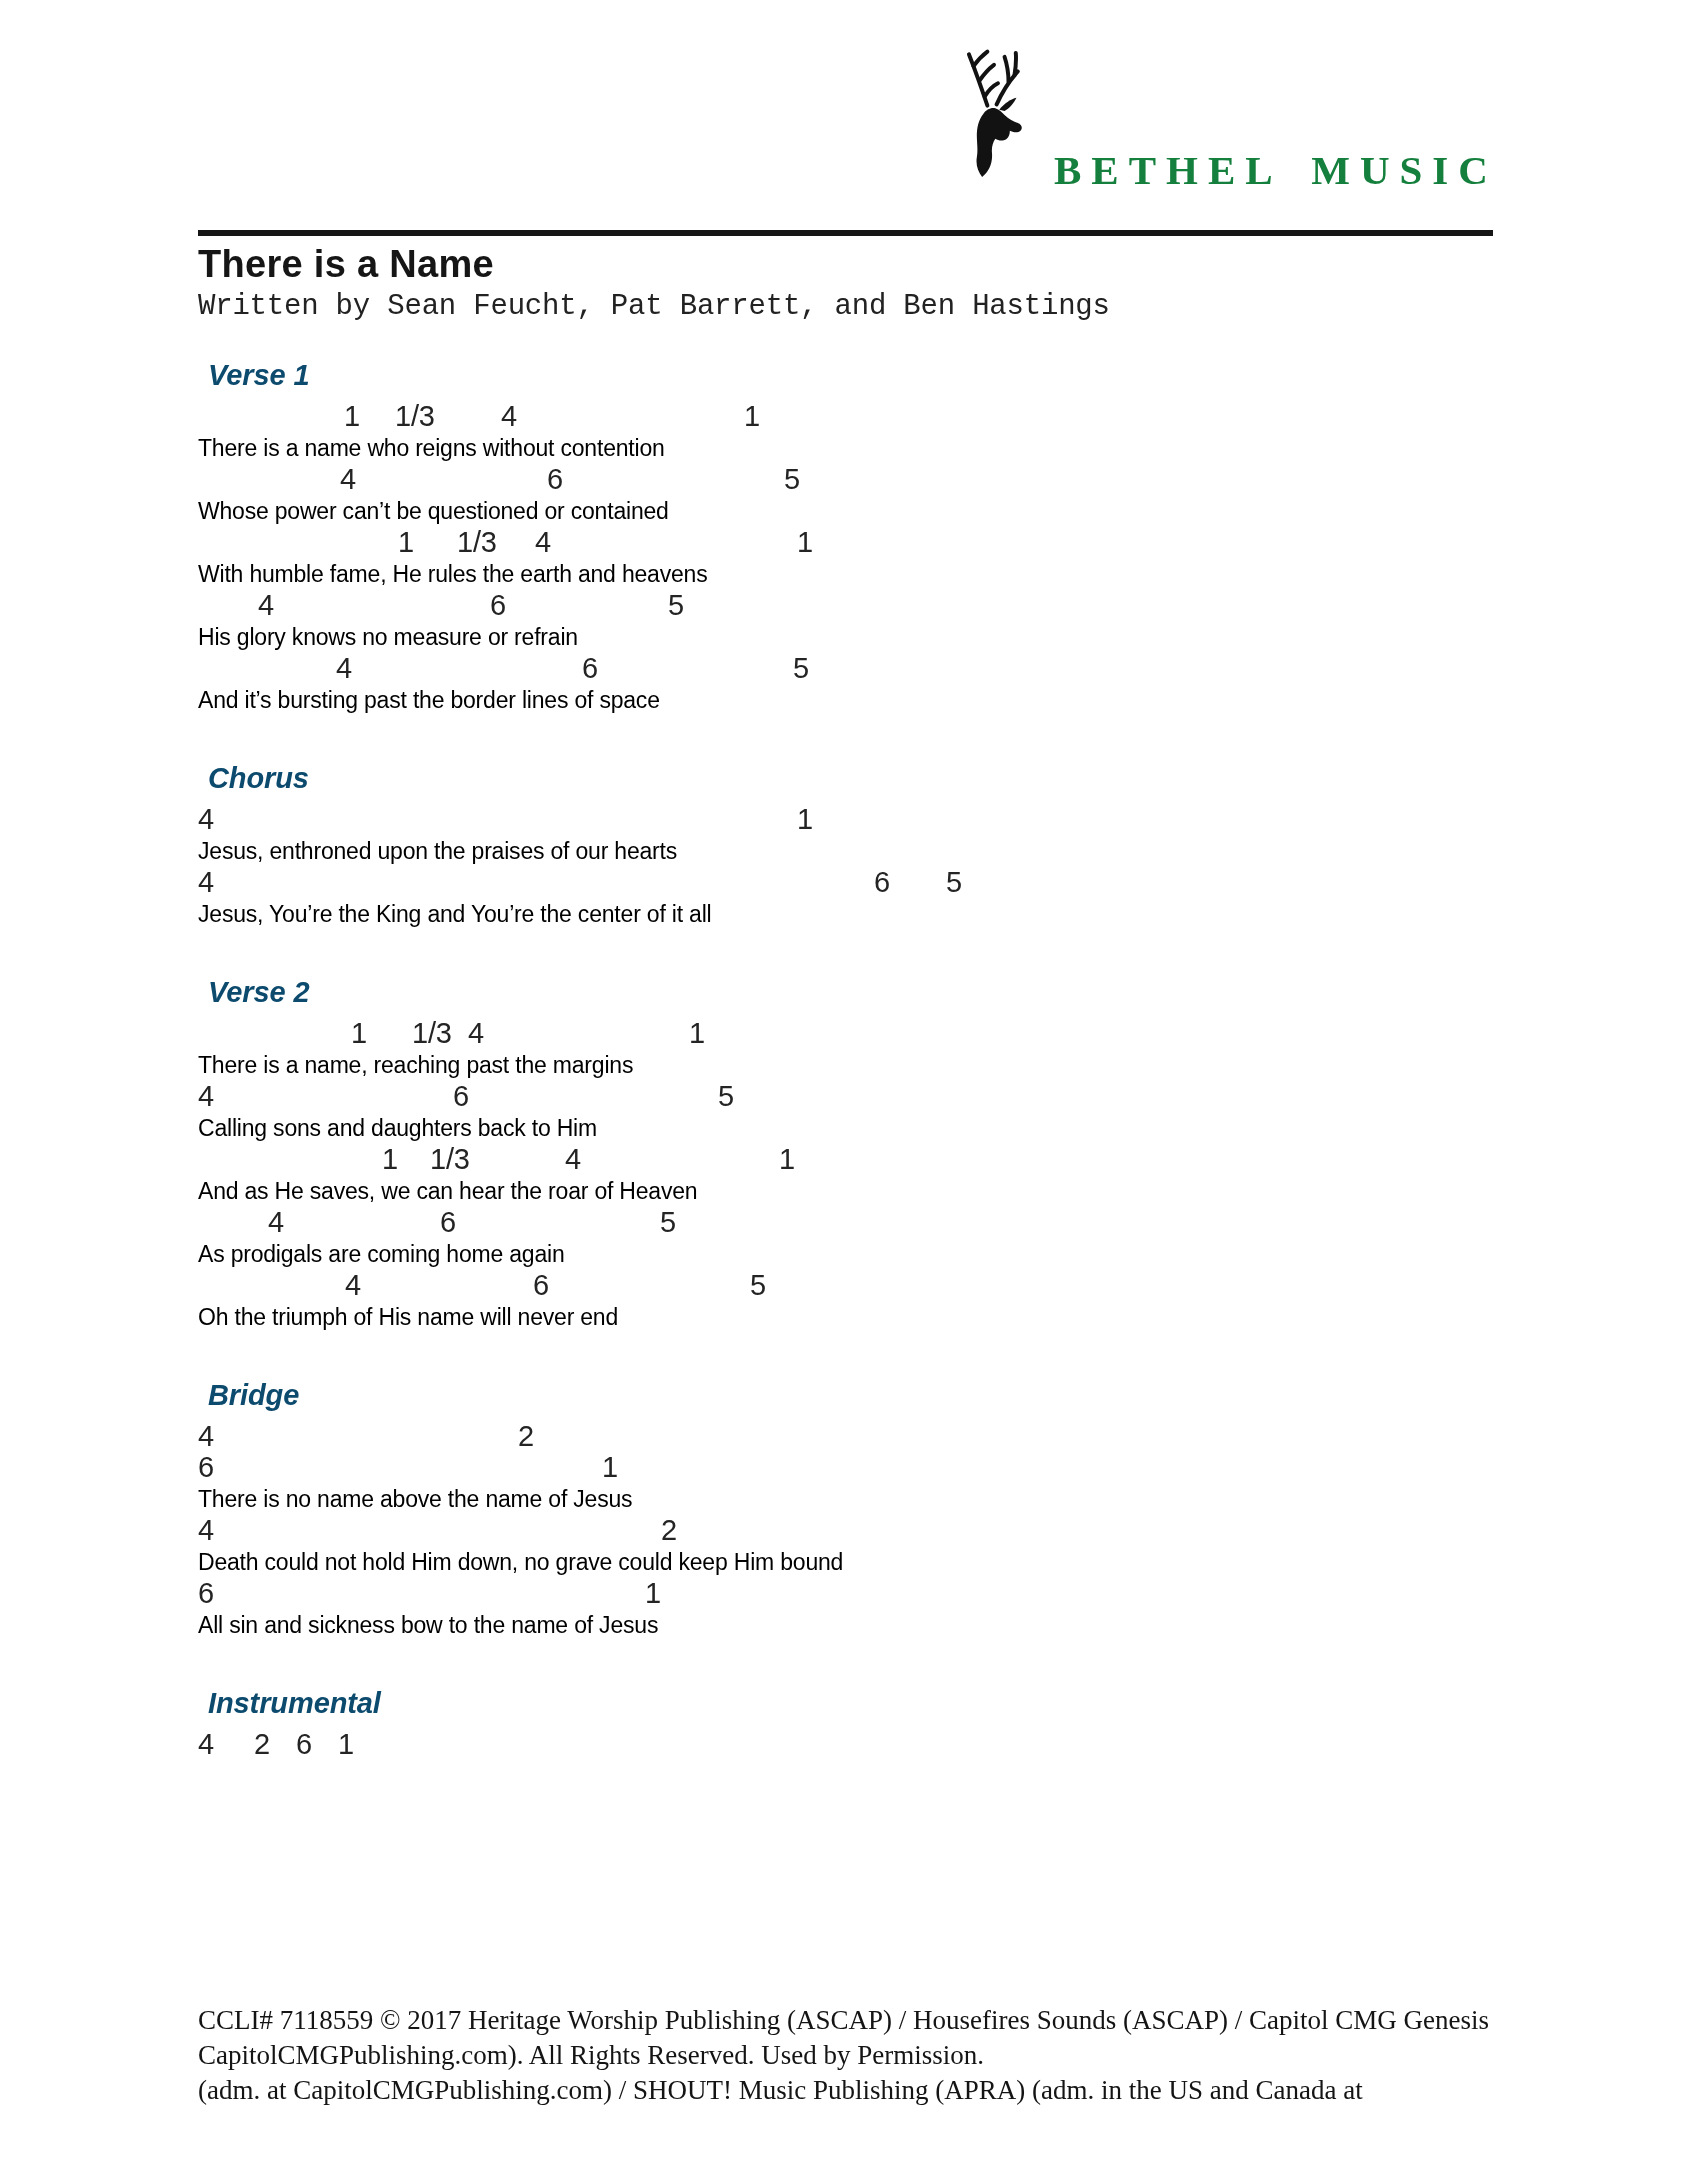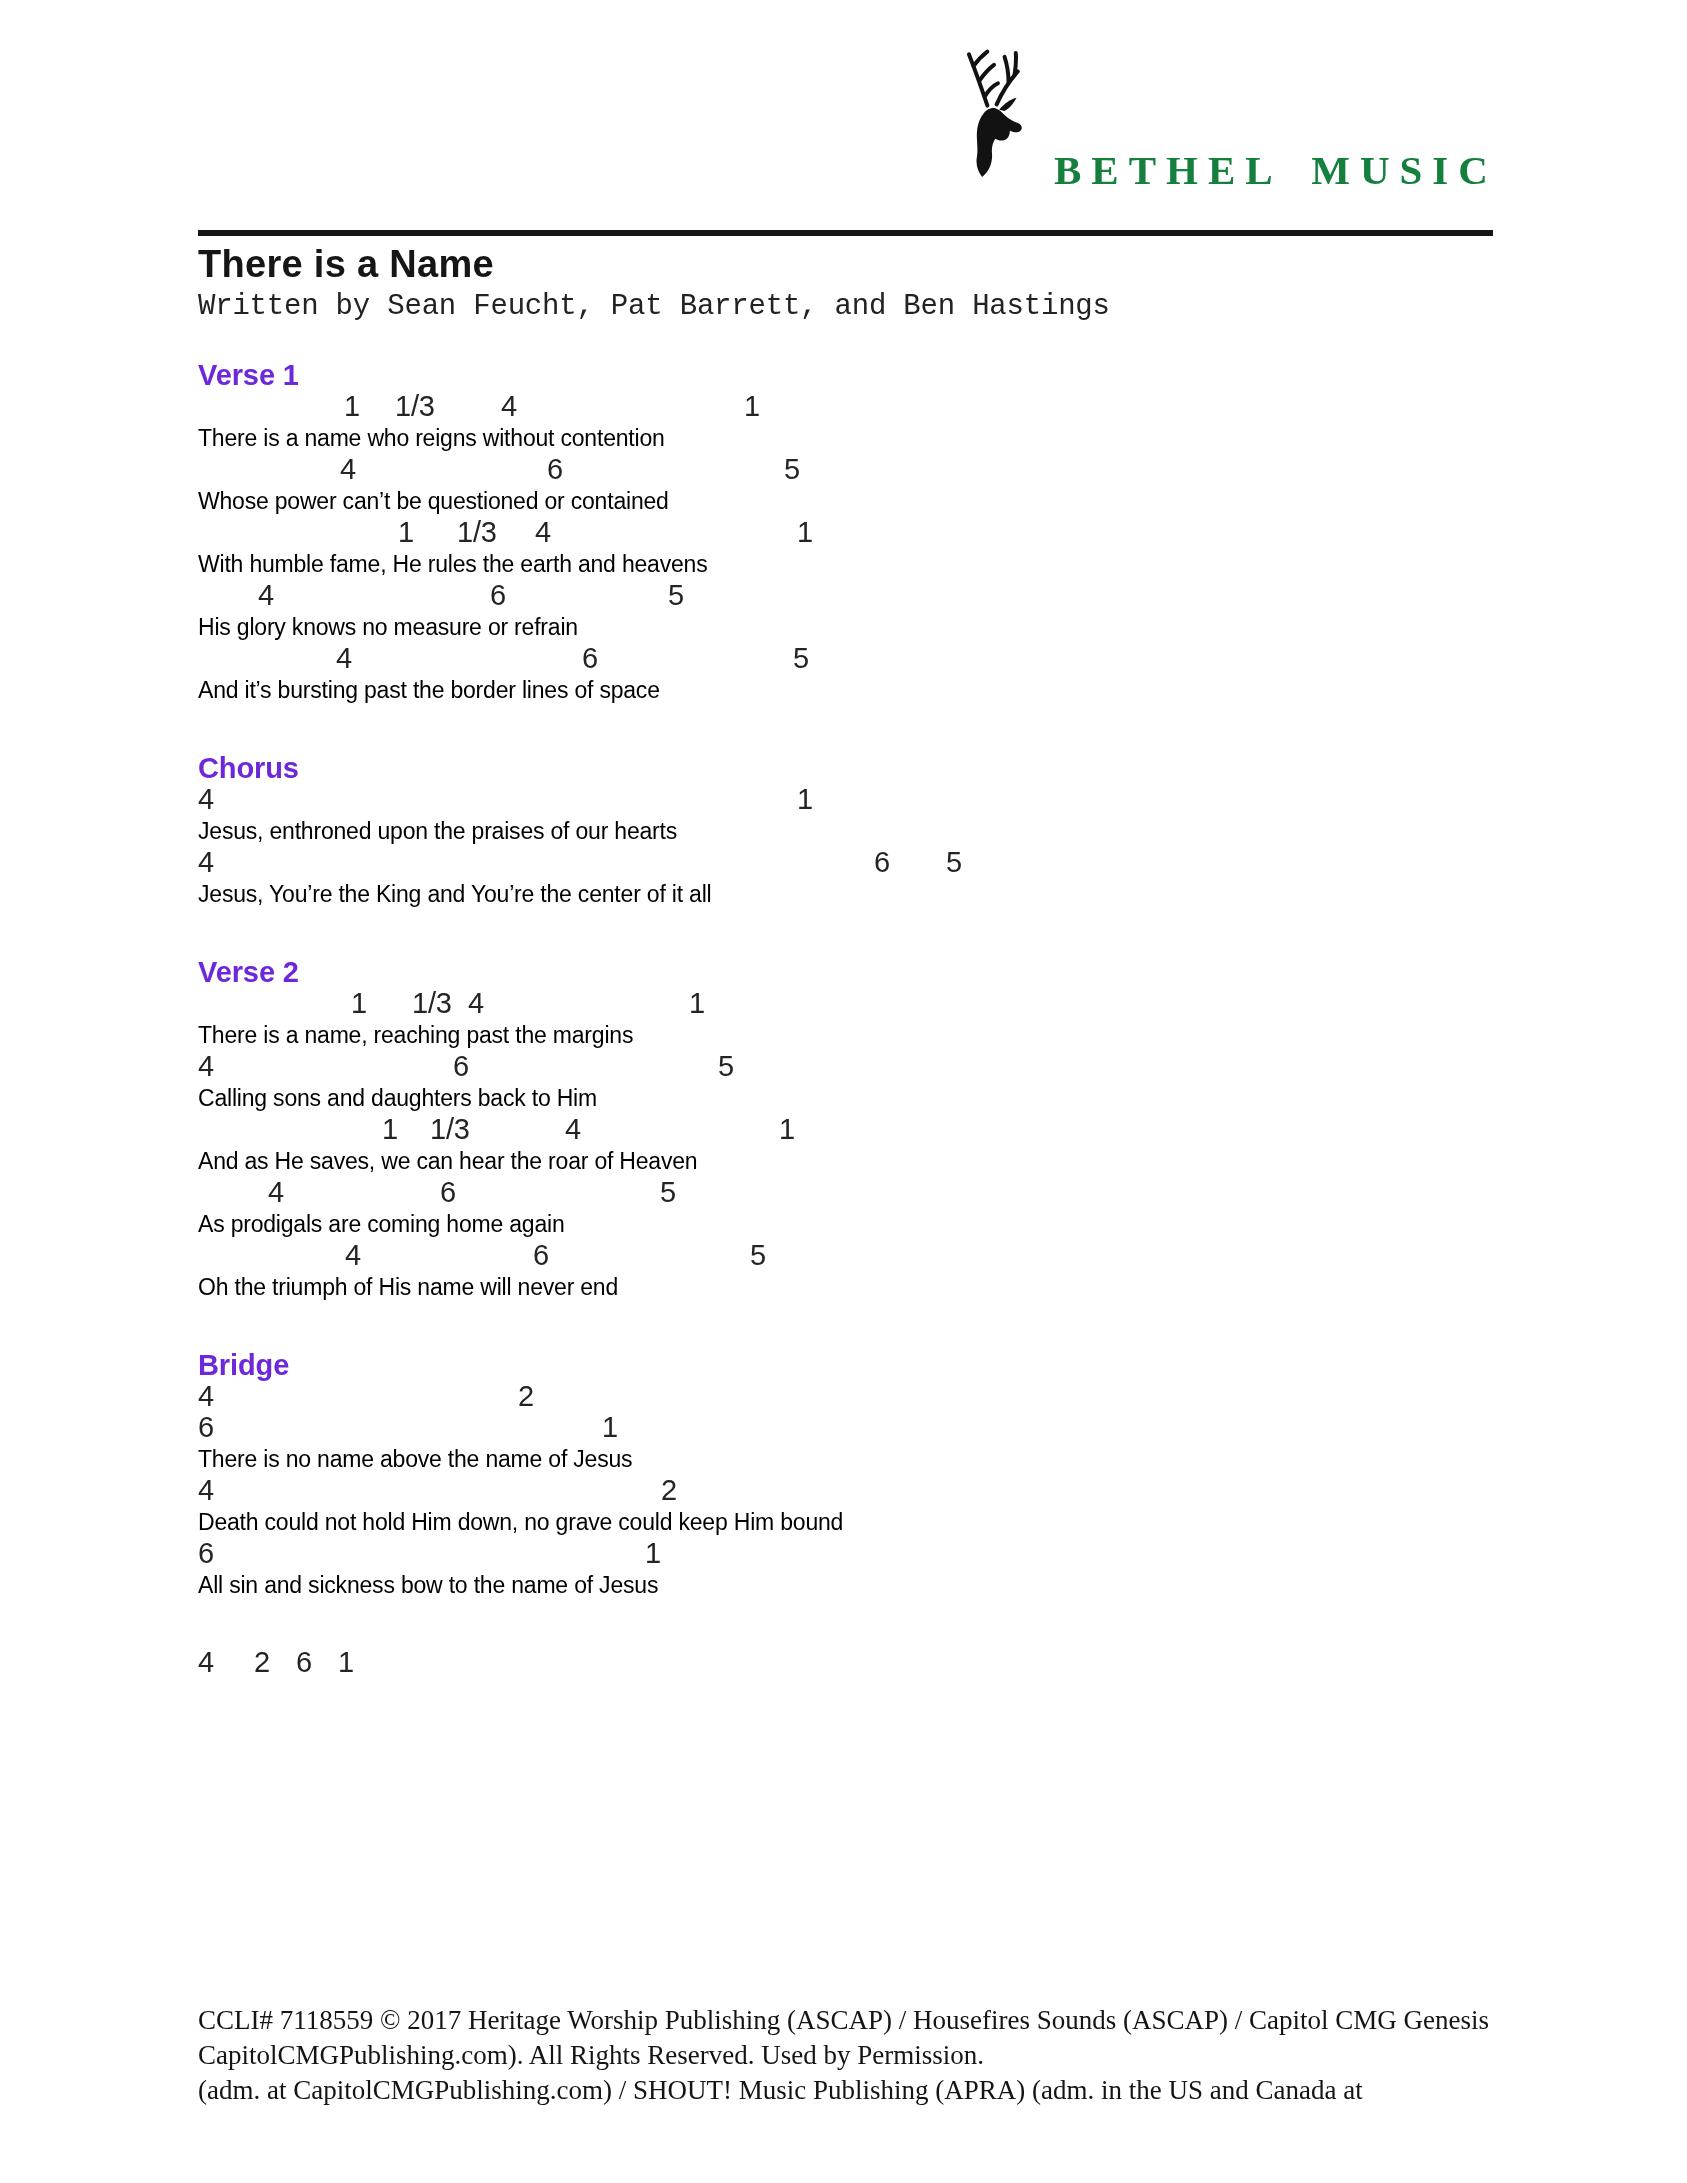--- a/index.html
+++ b/index.html
@@ -26,22 +26,23 @@
   .rule{margin-top:230px;height:6px;background:#161616;}
   .title{
     margin:9.3px 0 0 0;
     font-size:38px;line-height:38px;font-weight:bold;color:#161616;
     letter-spacing:0.3px;
   }
   .byline{margin-top:8px;font-size:29px;line-height:32px;letter-spacing:-0.2px;font-family:Liberation Mono, monospace;}
   .song-body{margin-top:36px;}
   .song-section{margin:0 0 46px 0;}
   .section-heading{
-    margin:0;font-size:29px;line-height:32px;font-weight:bold;color:#6d28d9;
+    margin:10px;font-size:29px;line-height:32px;font-weight:bold;color:#0c4a6e;
     letter-spacing:-0.1px;
+    font-style:italic;
   }
   .chord-row{position:relative;height:31px;font-size:29px;line-height:31px;letter-spacing:-0.2px;color:#242424;}
   .chord-row .chord{position:absolute;top:0;white-space:nowrap;}
   .lyric-row{height:32px;font-size:23px;line-height:32px;letter-spacing:-0.2px;white-space:nowrap;color:#000000;}
   
   .footer{
     position:absolute;left:198px;top:2003px;width:1317px;
     font-family:"Liberation Serif",serif;
     font-size:27px;line-height:35px;color:#141414;
   }
@@ -174,20 +175,21 @@
             <span class="chord" style="left: 463px;">2</span>
           </div>
           <div class="lyric-row">Death could not hold Him down, no grave could keep Him bound</div>
           <div class="chord-row">
             <span class="chord" style="left: 0px;">6</span>
             <span class="chord" style="left: 447px;">1</span>
           </div>
           <div class="lyric-row">All sin and sickness bow to the name of Jesus</div>
         </section>
         <section class="song-section">
+          <h2 class="section-heading">Instrumental</h2>
           <div class="chord-row">
             <span class="chord" style="left: 0px;">4</span>
             <span class="chord" style="left: 56px;">2</span>
             <span class="chord" style="left: 98px;">6</span>
             <span class="chord" style="left: 140px;">1</span>
           </div>
         </section>
       </main>
   </div>
 

